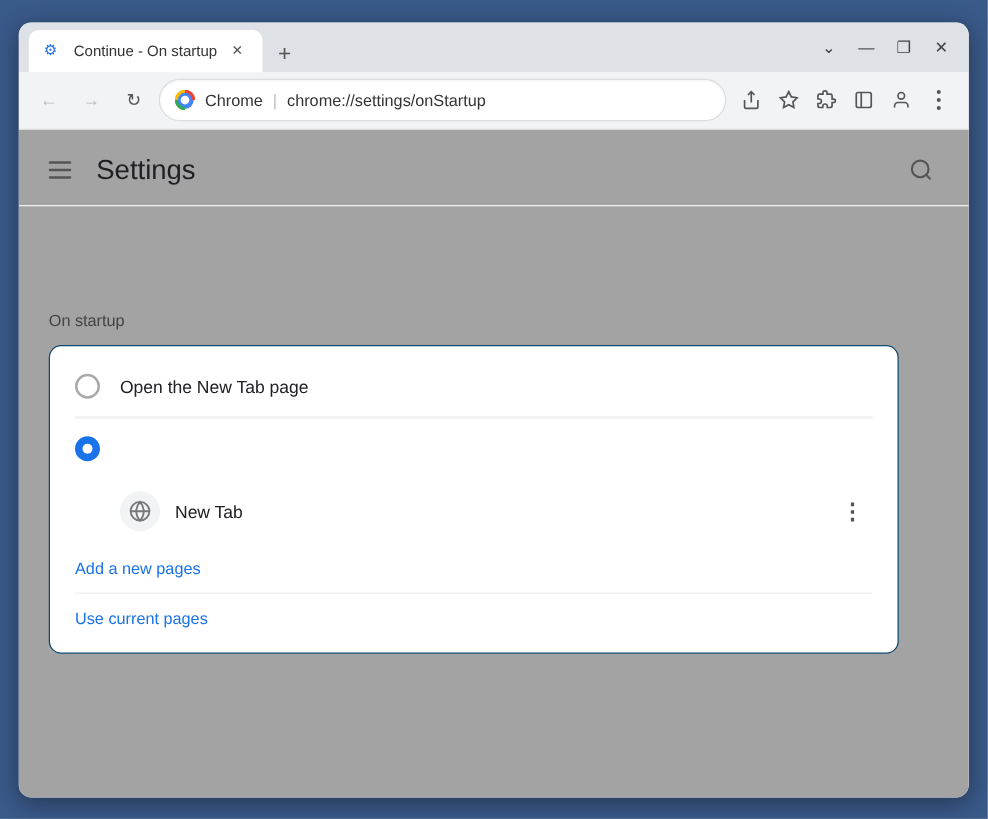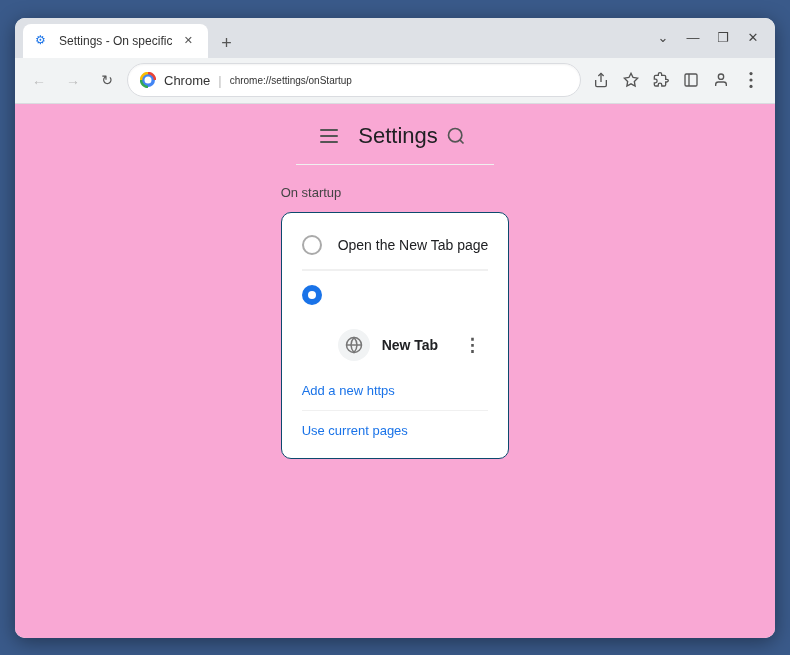--- a/index.html
+++ b/index.html
@@ -148,21 +148,21 @@
     .address-chrome-text {
       font-size: 13px;
       color: #333;
       font-weight: 400;
     }
     .address-separator {
       color: #bbb;
       font-size: 13px;
     }
     .address-url {
-      font-size: 10px;
+      font-size: 13px;
       color: #333;
       flex: 1;
     }
     .toolbar-icons {
       display: flex;
       align-items: center;
       gap: 2px;
     }
     .toolbar-icon {
       width: 28px;
@@ -172,25 +172,24 @@
       align-items: center;
       justify-content: center;
       cursor: pointer;
       color: #555;
       font-size: 14px;
     }
 
     
     .page-content {
       flex: 1;
-      background: #f9a8d4;
+      background: #a3a3a3;
       overflow-y: auto;
       display: flex;
       flex-direction: column;
-      align-items: center;
     }
     .page-header {
       display: flex;
       align-items: center;
       justify-content: space-between;
       padding: 14px 20px 10px 20px;
       border-bottom: 1px solid #f0f0f0;
     }
     .page-header-left {
       display: flex;
@@ -222,22 +221,23 @@
       border-radius: 50%;
       display: flex;
       align-items: center;
       justify-content: center;
       cursor: pointer;
       color: #555;
       font-size: 18px;
     }
 
     .page-body {
-      padding: 20px 24px;
-      flex: 1;
+      padding: 36px 24px;
+      flex: 1;
+      margin-top: 48px;
     }
     .section-title {
       font-size: 13px;
       color: #444;
       margin-bottom: 12px;
     }
     .settings-card {
       background: #fff;
       border: 1px solid #0c4a6e;
       border-radius: 10px;
@@ -300,21 +300,20 @@
       font-size: 16px;
       color: #555;
       flex-shrink: 0;
     }
     .url-info {
       flex: 1;
     }
     .url-name {
       font-size: 14px;
       color: #202124;
-      font-weight: bold;
     }
     .url-address {
       font-size: 12px;
       color: #777;
     }
     .url-more {
       width: 32px;
       height: 32px;
       border-radius: 50%;
       display: flex;
@@ -337,21 +336,21 @@
   </style>
 </head>
 <body>
 
 <div class="browser-window">
 
   <div class="title-bar">
     <div class="tab-area">
       <div class="tab">
         <span class="tab-favicon">⚙</span>
-        <span class="tab-title">Settings - On specific</span>
+        <span class="tab-title">Continue - On startup</span>
         <span class="tab-close">✕</span>
       </div>
       <div class="new-tab-btn">+</div>
     </div>
     <div class="window-controls">
       <div class="win-btn">⌄</div>
       <div class="win-btn">—</div>
       <div class="win-btn">❐</div>
       <div class="win-btn close">✕</div>
     </div>
@@ -463,21 +462,21 @@
               <path d="M12 2a15.3 15.3 0 0 1 4 10 15.3 15.3 0 0 1-4 10 15.3 15.3 0 0 1-4-10A15.3 15.3 0 0 1 12 2z"></path>
             </svg>
           </div>
           <div class="url-info">
             <div class="url-name">New Tab</div>
           </div>
           <div class="url-more">⋮</div>
         </div>
 
         
-        <div class="link-btn">Add a new https</div>
+        <div class="link-btn">Add a new pages</div>
 
         <div class="divider"></div>
 
         
         <div class="link-btn">Use current pages</div>
       </div>
     </div>
   </div>
 </div>
 

